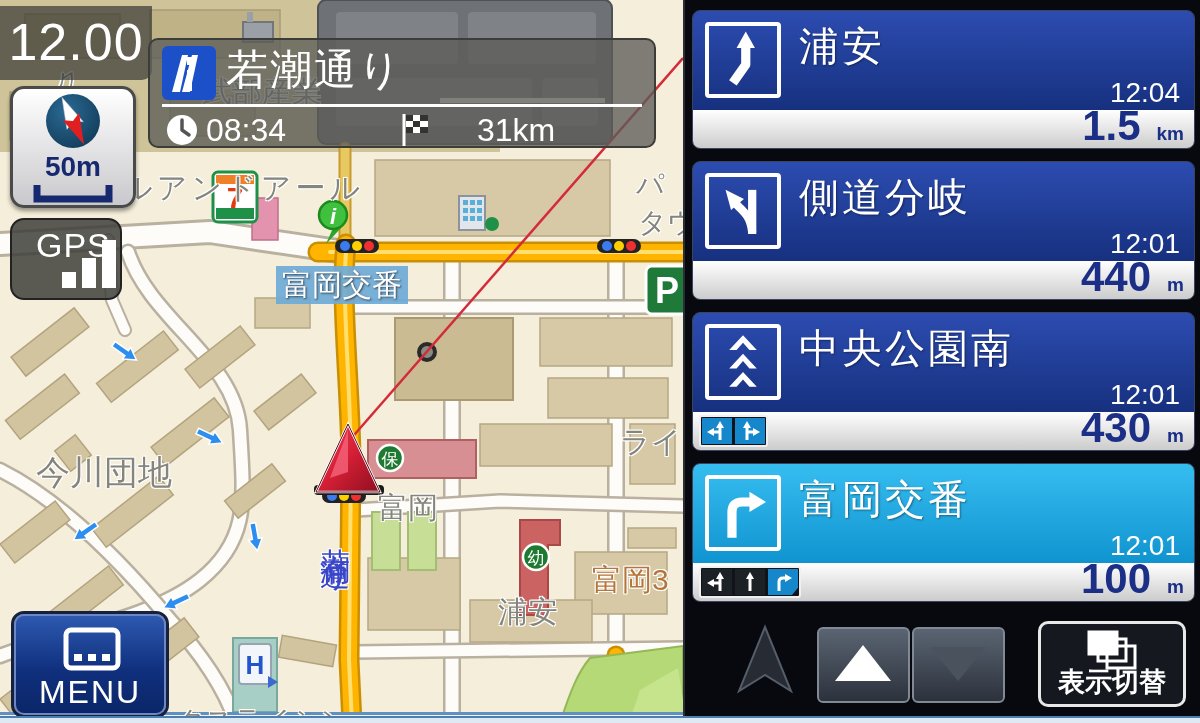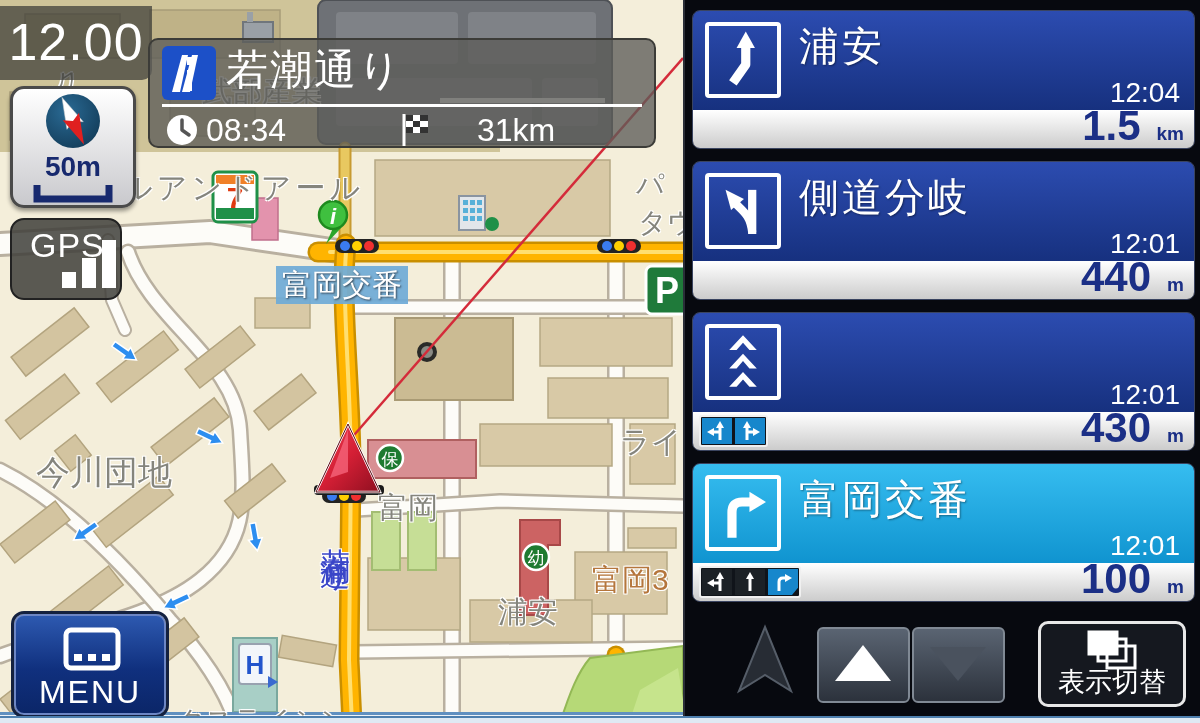--- a/index.html
+++ b/index.html
@@ -21,21 +21,21 @@
   .clockbox{position:absolute;left:0;top:6px;z-index:10;width:152px;height:74px;
     background:rgba(58,58,54,.72);border-radius:0 0 10px 0;color:#fff;
     font-size:52px;line-height:72px;text-align:center;letter-spacing:1px;}
   .compass{position:absolute;left:10px;top:86px;z-index:10;width:126px;height:122px;
     background:linear-gradient(#ffffff,#c9c9cd);border:3px solid #4a4a4a;border-radius:14px;
     box-shadow:0 3px 4px rgba(0,0,0,.4);}
   .compass .scale{position:absolute;left:0;right:0;top:62px;text-align:center;
     color:#17296e;font-size:28px;font-weight:bold;}
   .gpsbox{position:absolute;left:10px;top:218px;z-index:10;width:112px;height:82px;
     background:rgba(62,62,58,.85);border:2px solid #222;border-radius:14px;color:#fff;}
-  .gpsbox .t{position:absolute;left:18px;top:6px;font-size:34px;letter-spacing:1px;}
+  .gpsbox .t{position:absolute;left:24px;top:6px;font-size:34px;letter-spacing:1px;}
   .banner{position:absolute;left:148px;top:38px;z-index:10;width:508px;height:110px;
     background:rgba(92,92,88,.78);border:2px solid #3c3c38;border-radius:10px;color:#fff;}
   .banner .road{position:absolute;left:76px;top:2px;font-size:42px;letter-spacing:2px;}
   .banner .sep{position:absolute;left:12px;right:12px;top:64px;height:3px;background:#fff;}
   .banner .eta{position:absolute;left:56px;top:72px;font-size:32px;}
   .banner .dist{position:absolute;left:288px;top:72px;font-size:32px;margin-left:39px;}
   .menu-btn{position:absolute;left:14px;top:614px;z-index:10;width:152px;height:101px;
     background:linear-gradient(#2d59b0 0%,#10307e 55%,#0b2668 100%);
     border:2px solid #6d86c4;outline:3px solid #14213f;border-radius:10px;color:#fff;cursor:pointer;text-decoration:underline;}
   .menu-btn .lbl{position:absolute;left:0;right:0;top:58px;text-align:center;font-size:32px;letter-spacing:2px;}
@@ -57,21 +57,21 @@
   .card .time{position:absolute;right:14px;top:66px;color:#fff;font-size:28px;}
   .card .strip{position:absolute;left:0;right:0;bottom:0;height:38px;border-radius:0 0 7px 7px;
     background:linear-gradient(#ffffff,#cccccc);}
   .card .dist{position:absolute;right:10px;bottom:-2px;color:#1b2f86;font-size:42px;font-weight:bold;}
   .card .dist .u{font-size:19px;font-weight:bold;margin-left:16px;}
   .lanes{position:absolute;left:6px;top:3px;display:flex;gap:3px;background:#10141a;
     border:2px solid #f0f0f0;border-radius:3px;padding:1px;}
   .lane{width:30px;height:26px;background:#1c2126;display:flex;align-items:center;justify-content:center;}
   .lane.on{background:#1787cc;}
   .lane.fold{clip-path:polygon(0 0,100% 0,100% 72%,80% 100%,0 100%);}
-  .panel-controls{position:absolute;left:0;right:0;bottom:10px;height:100px;}
+  .panel-controls{position:absolute;left:0;right:0;bottom:10px;height:100px;font-weight:bold;}
   .btn-updown{position:absolute;top:14px;width:93px;height:76px;cursor:pointer;
     background:linear-gradient(#5a6472,#2c323c);border:2px solid #808994;border-radius:6px;}
   .toggle-btn{position:absolute;right:14px;top:8px;width:148px;height:86px;cursor:pointer;
     background:#15181f;border:3px solid #e8e8e8;border-radius:10px;color:#fff;}
   .toggle-btn .lbl{position:absolute;left:0;right:0;bottom:4px;text-align:center;font-size:27px;}
 </style>
 </head>
 <body>
 
 <div class="screen">
@@ -398,20 +398,21 @@
 
     <div class="card" style="top:312px">
       <div class="top">
         <div class="iconbox">
           <svg viewBox="0 0 74 74" width="68" height="68">
             <polygon points="37,8 22,24 30,24 37,16 44,24 52,24" fill="#fff"></polygon>
             <polygon points="37,28 22,44 30,44 37,36 44,44 52,44" fill="#fff"></polygon>
             <polygon points="37,48 22,64 30,64 37,56 44,64 52,64" fill="#fff"></polygon>
           </svg>
         </div>
+        <div class="title">中央公園南</div>
         <div class="time">12:01</div>
       </div>
       <div class="strip">
         <div class="lanes">
             <div class="lane on">
               <svg viewBox="0 0 24 24" width="26" height="24">
                 <path d="M15,21 L15,7 M15,13 L8,13" stroke="#fff" stroke-width="3" fill="none"></path>
                 <polygon points="15,2 11,9 19,9" fill="#fff"></polygon>
                 <polygon points="2,13 9,9 9,17" fill="#fff"></polygon>
               </svg>

